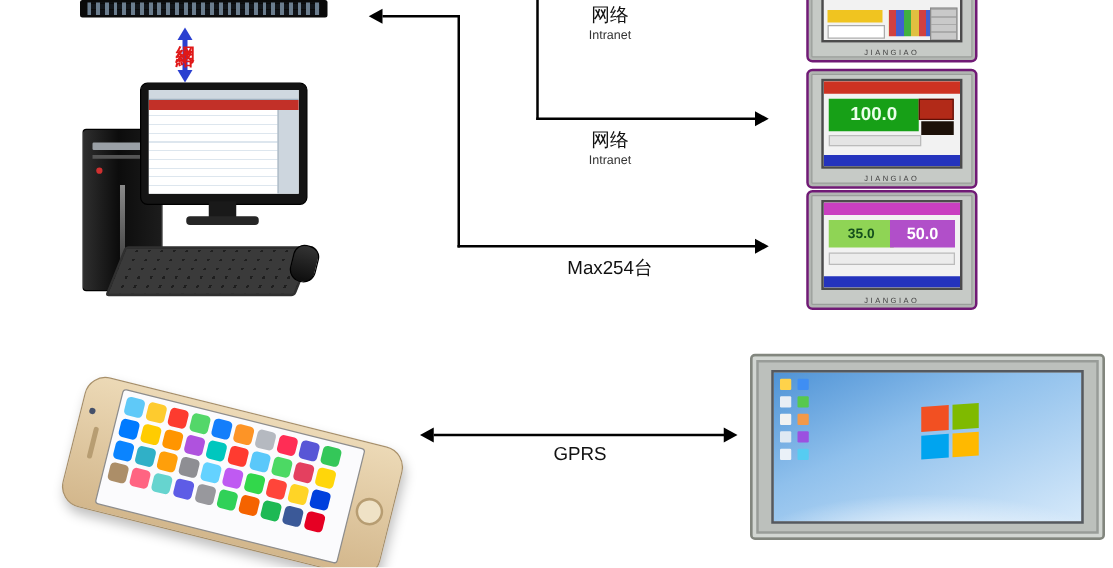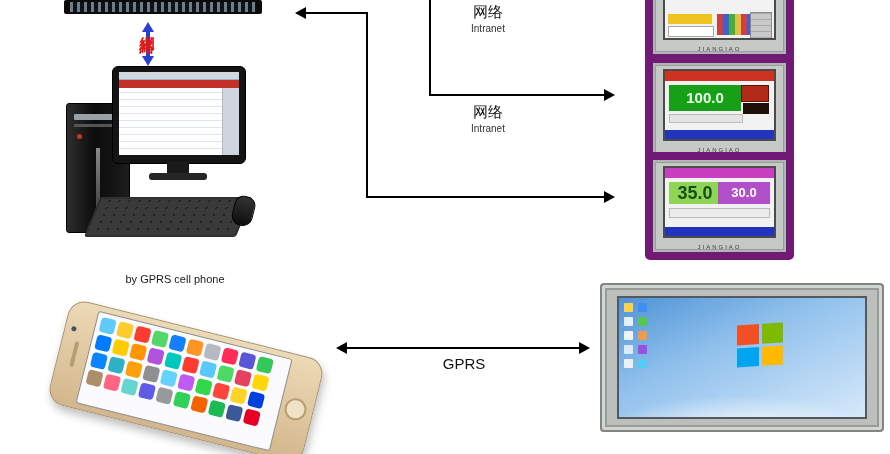--- a/index.html
+++ b/index.html
@@ -81,21 +81,21 @@
   
   .lbl{position:absolute;text-align:center;color:#111;}
   .lbl .cn{font-size:15px;}
   .lbl .en{font-size:10px;color:#333;margin-top:1px;}
   .lbl-int-top{left:440px;top:3px;width:96px;}
   .lbl-int-mid{left:440px;top:103px;width:96px;}
   .lbl-max{left:430px;top:205px;width:116px;font-size:15px;}
   .lbl-gprs{left:424px;top:355px;width:80px;font-size:15px;}
 
   
-  .ctrl{position:absolute;left:645px;width:133px;height:92px;background:#c6cac6;border:8px solid #701a75;
+  .ctrl{position:absolute;left:645px;width:133px;height:92px;background:#c6cac6;border:2px solid #701a75;
         border-radius:5px;box-shadow:inset 0 0 0 2px #b2b6b2,inset 0 0 0 3px #9a9e9a;}
   .ctrl-screen{position:absolute;left:10px;right:10px;top:6px;bottom:14px;background:#f2f2f2;
                border:2px solid #4b4b4b;overflow:hidden;}
   .ctrl-brand{position:absolute;left:0;right:0;bottom:2px;text-align:center;font-size:6px;letter-spacing:2px;color:#3c3c3c;}
   .ctrl-top{top:-46px;}
   .ctrl-mid{top:55px;}
   .ctrl-bot{top:152px;}
   .ct-yellow{position:absolute;left:3px;top:44px;width:44px;height:10px;background:#f0c420;}
   .ct-white{position:absolute;left:3px;top:56px;width:44px;height:9px;background:#fff;border:1px solid #aaa;}
   .ct-icons{position:absolute;left:52px;top:44px;width:38px;height:21px;
@@ -104,21 +104,21 @@
            background-image:repeating-linear-gradient(0deg,#aaa 0 1px,transparent 1px 6px);}
   .cm-header{position:absolute;left:0;right:0;top:0;height:10px;background:#cd3222;}
   .cm-value{position:absolute;left:4px;top:14px;width:72px;height:26px;background:#17a017;color:#eaffea;
             font-size:15px;font-weight:bold;line-height:26px;text-align:center;}
   .cm-sub{position:absolute;left:4px;top:43px;width:72px;height:7px;background:#e4e4e4;border:1px solid #bbb;}
   .cm-red{position:absolute;right:5px;top:14px;width:26px;height:15px;background:#b22a18;border:1px solid #5e0f06;}
   .cm-seg{position:absolute;right:5px;top:32px;width:26px;height:11px;background:#1c1008;}
   .cm-bottom{position:absolute;left:0;right:0;bottom:0;height:9px;background:#2433bd;}
   .cb-header{position:absolute;left:0;right:0;top:0;height:10px;background:#c93fc0;}
   .cb-val1{position:absolute;left:4px;top:14px;width:52px;height:22px;background:#8fd455;color:#14501c;
-           font-size:18px;font-weight:bold;line-height:22px;text-align:center;}
+           font-size:11px;font-weight:bold;line-height:22px;text-align:center;}
   .cb-val2{position:absolute;right:4px;top:14px;width:52px;height:22px;background:#b14fc9;color:#fff;
            font-size:13px;font-weight:bold;line-height:22px;text-align:center;}
   .cb-mid{position:absolute;left:4px;right:4px;top:40px;height:8px;background:#ececec;border:1px solid #bbb;}
   .cb-bottom{position:absolute;left:0;right:0;bottom:0;height:9px;background:#2433bd;}
 
   
   .panel{left:600px;top:283px;width:280px;height:145px;background:#bcc0bc;border:2px solid #82867e;border-radius:4px;
          box-shadow:inset 0 0 0 3px #d2d6d2,inset 0 0 0 5px #989c98;}
   .panel-screen{position:absolute;left:15px;right:15px;top:11px;bottom:11px;border:2px solid #55595f;overflow:hidden;
                 background:linear-gradient(155deg,#4f93d6 0%,#8fc0ec 40%,#d6e9fa 100%);}
@@ -155,21 +155,20 @@
       <div class="ms-table"></div>
       <div class="ms-side"></div>
     </div>
   </div>
   <div class="abs mon-neck"></div>
   <div class="abs mon-base"></div>
   <div class="abs keyboard"></div>
   <div class="abs mouse"></div>
 
   <div class="abs banner-sub">
-    <div>by GPRS cell phone</div>
   </div>
 
   <div class="abs phone">
     <div class="phone-camera"></div>
     <div class="phone-speaker"></div>
     <div class="phone-screen phone-icons">
         <span class="gen-icon" style="background: rgb(95, 201, 248);"></span>
         <span class="gen-icon" style="background: rgb(254, 203, 46);"></span>
         <span class="gen-icon" style="background: rgb(253, 59, 47);"></span>
         <span class="gen-icon" style="background: rgb(83, 215, 105);"></span>
@@ -226,20 +225,21 @@
   <div class="arr arr-r a-g-r"></div>
 
   <div class="lbl lbl-int-top">
     <div class="cn">网络</div>
     <div class="en">Intranet</div>
   </div>
   <div class="lbl lbl-int-mid">
     <div class="cn">网络</div>
     <div class="en">Intranet</div>
   </div>
+  <div class="lbl lbl-max">Max254台</div>
   <div class="lbl lbl-gprs">GPRS</div>
 
   <div class="ctrl ctrl-top">
     <div class="ctrl-screen">
       <div class="ct-yellow"></div>
       <div class="ct-white"></div>
       <div class="ct-icons"></div>
       <div class="ct-btns"></div>
     </div>
     <div class="ctrl-brand">JIANGIAO</div>
@@ -254,21 +254,21 @@
       <div class="cm-seg"></div>
       <div class="cm-bottom"></div>
     </div>
     <div class="ctrl-brand">JIANGIAO</div>
   </div>
 
   <div class="ctrl ctrl-bot">
     <div class="ctrl-screen">
       <div class="cb-header"></div>
       <div class="cb-val1">35.0</div>
-      <div class="cb-val2">30.0</div>
+      <div class="cb-val2">50.0</div>
       <div class="cb-mid"></div>
       <div class="cb-bottom"></div>
     </div>
     <div class="ctrl-brand">JIANGIAO</div>
   </div>
 
   <div class="abs panel">
     <div class="panel-screen">
       <div class="panel-icons">
           <span class="gen-icon" style="background: rgb(255, 210, 74);"></span>

